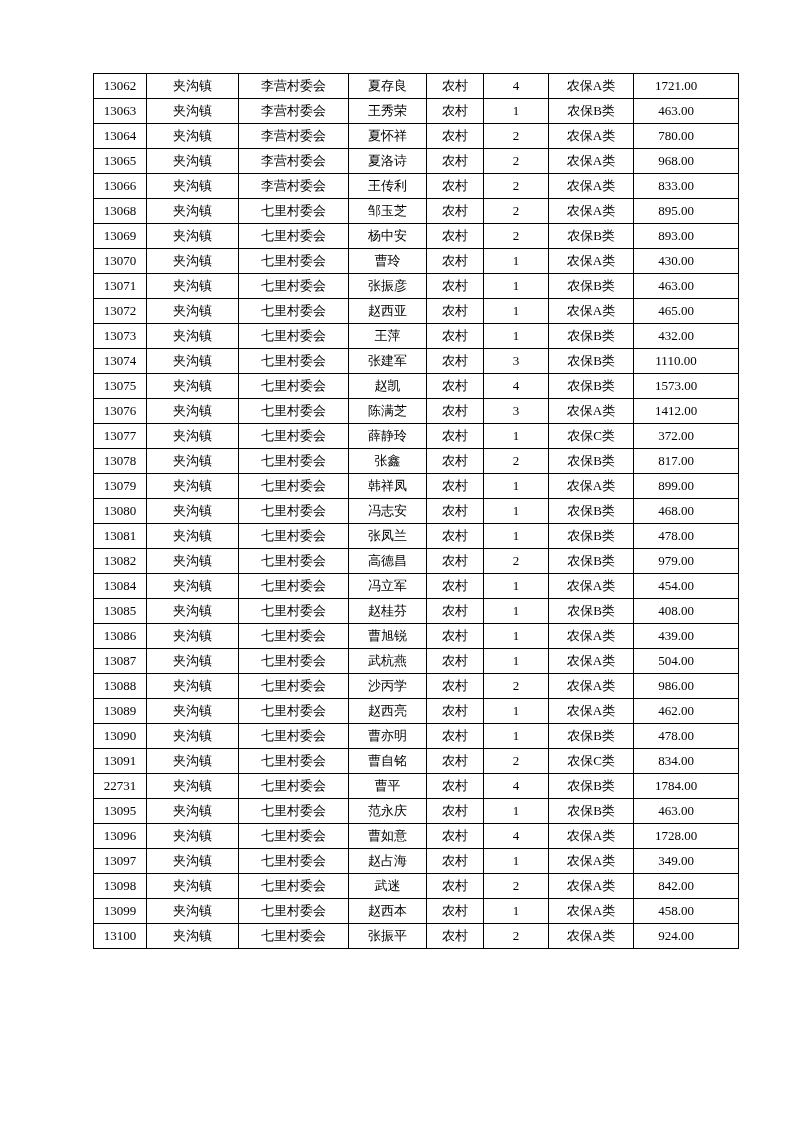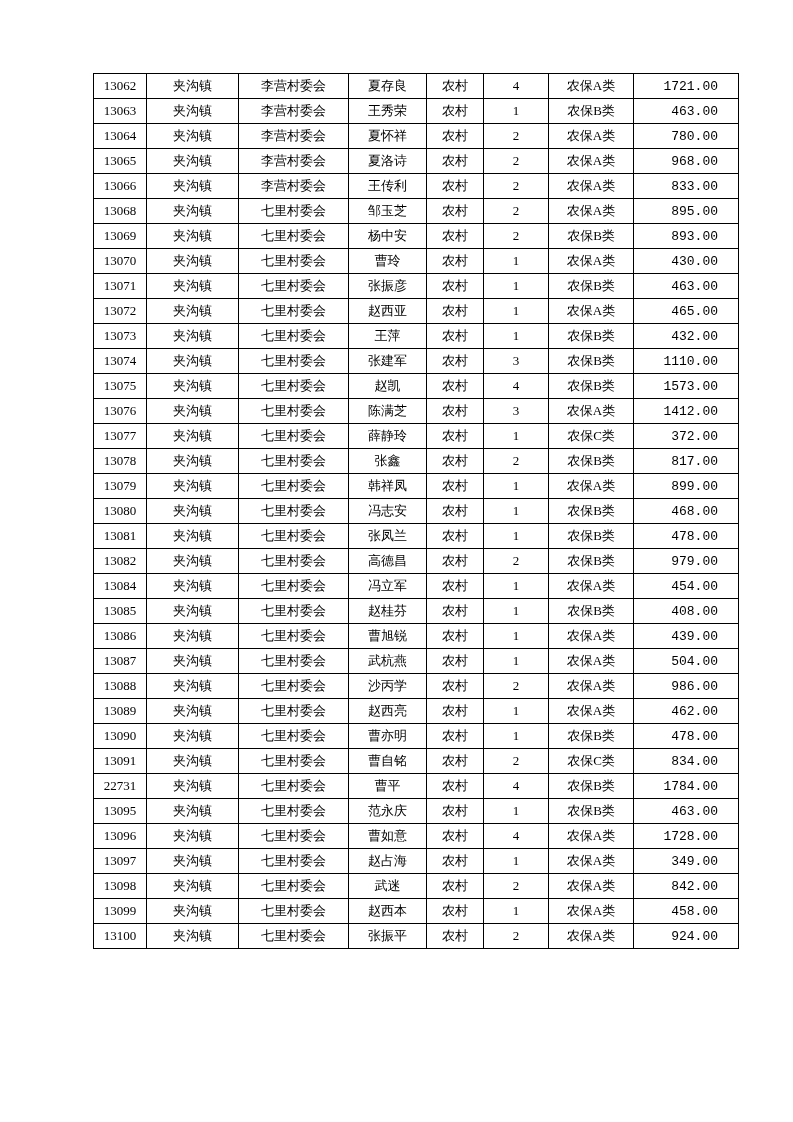--- a/index.html
+++ b/index.html
@@ -40,23 +40,22 @@
   col.c0 { width: 53px; }
   col.c1 { width: 92px; }
   col.c2 { width: 110px; }
   col.c3 { width: 78px; }
   col.c4 { width: 57px; }
   col.c5 { width: 65px; }
   col.c6 { width: 85px; }
   col.c7 { width: 105px; }
   
   table.data-table td.col7 {
-    text-align: right;
+    text-align: center;
     padding-right: 20px;
-    font-family: Liberation Mono, monospace;
   }
 </style>
 </head>
 <body>
 
 <div class="page">
   <table class="data-table">
     <colgroup>
       <col class="c0">
         <col class="c1">

